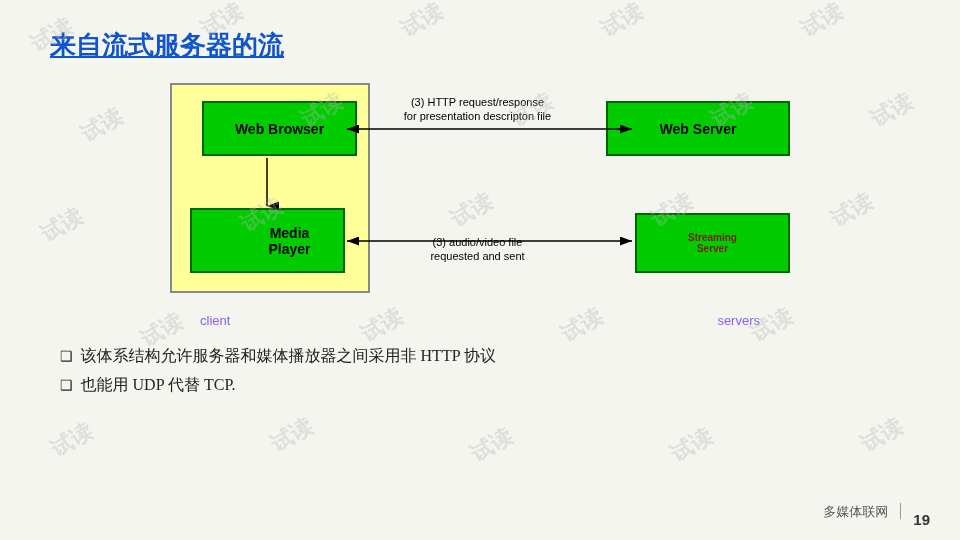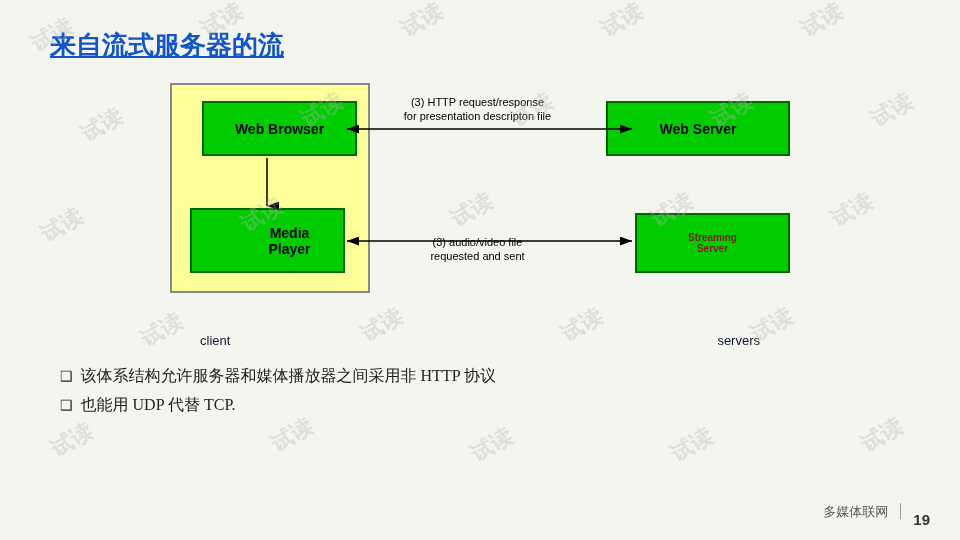--- a/index.html
+++ b/index.html
@@ -147,22 +147,21 @@
 
     
     .diagram-labels {
       display: flex;
       width: 620px;
       justify-content: space-between;
       padding: 0 30px;
     }
     .diagram-label {
       font-size: 13px;
-      color: #0f172a;
-      margin-top: 20px;
+      color: #8b5cf6;
     }
 
     
     .bullets {
       margin-top: 16px;
       padding-left: 10px;
     }
     .bullet-item {
       font-size: 16px;
       font-family: SimSun, serif;

